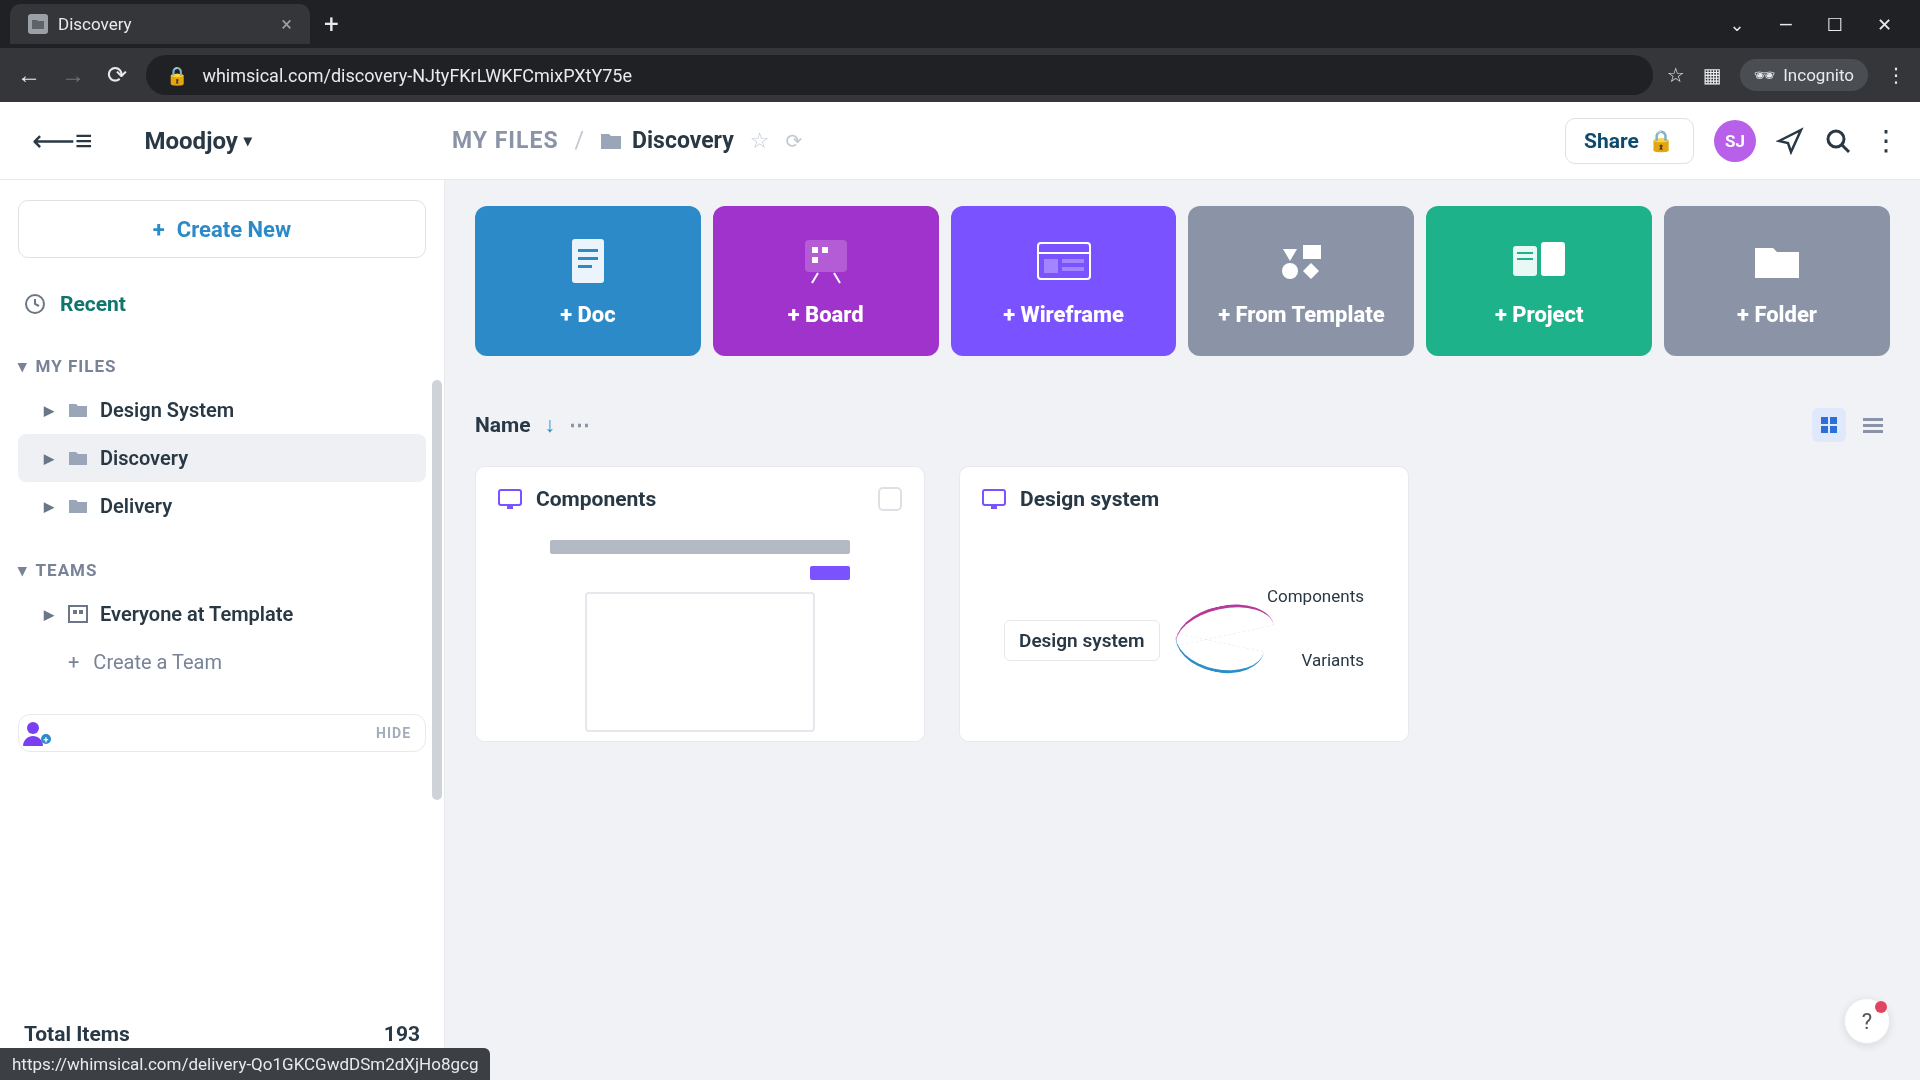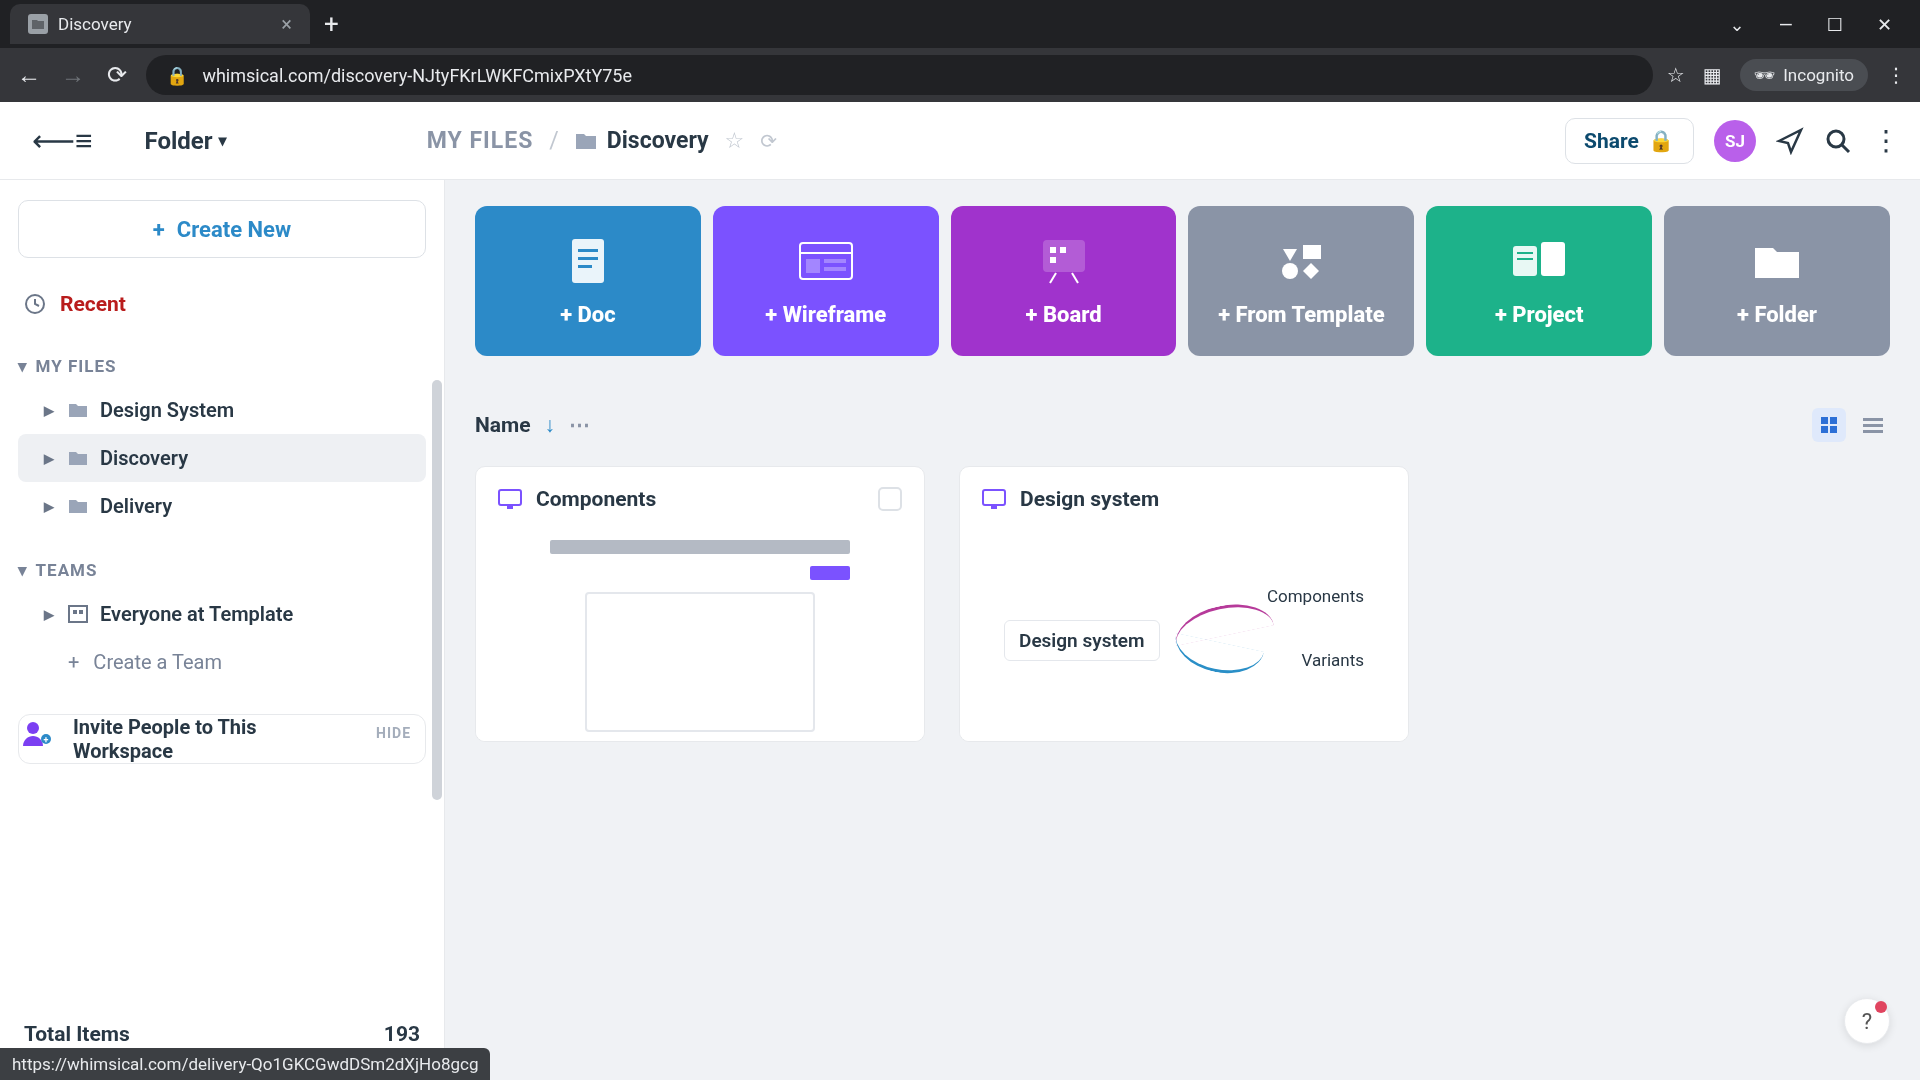--- a/index.html
+++ b/index.html
@@ -36,21 +36,21 @@
 .star-ic { color:#c1c7d0; font-size:22px; }
 .sync-ic { color:#c1c7d0; font-size:20px; }
 .hdr-right { margin-left:auto; display:flex; align-items:center; gap:20px; }
 .share-btn { display:flex; align-items:center; gap:10px; border:1px solid #dde1e6; border-radius:10px; padding:10px 18px; font-size:21px; font-weight:700; color:#0c4a6e; cursor:pointer; }
 .avatar { width:42px; height:42px; border-radius:50%; background:#b960ea; color:#fff; display:flex; align-items:center; justify-content:center; font-weight:700; font-size:17px; }
 .hdr-ic { font-size:28px; color:#293845; cursor:pointer; }
 
 .app-body { flex:1; display:flex; overflow:hidden; }
 .sidebar { width:445px; background:#fff; border-right:1px solid #e7e9ec; padding:20px 18px; display:flex; flex-direction:column; position:relative; }
 .create-btn { border:1px solid #dde1e6; border-radius:10px; height:58px; display:flex; align-items:center; justify-content:center; gap:12px; color:#2c8ac8; font-size:22px; font-weight:700; cursor:pointer; margin-bottom:24px; }
-.recent { display:flex; align-items:center; gap:14px; font-size:21px; font-weight:700; color:#b91c1c; padding:10px 6px; cursor:pointer; }
+.recent { display:flex; align-items:center; gap:14px; font-size:21px; font-weight:700; color:#0f766e; padding:10px 6px; cursor:pointer; }
 .clock-ic { color:#6b7688; font-size:22px; }
 .section-hd { display:flex; align-items:center; gap:8px; color:#788397; font-weight:700; font-size:17px; letter-spacing:1px; margin-top:30px; margin-bottom:10px; cursor:pointer; }
 .tree-item { display:flex; align-items:center; gap:12px; padding:12px 10px 12px 26px; font-size:20px; font-weight:600; color:#293845; border-radius:8px; cursor:pointer; }
 .tree-item.active { background:#eef0f3; }
 .caret { color:#6b7688; font-size:13px; width:12px; }
 .fold { color:#9aa5b8; font-size:20px; }
 .team-ic { color:#6b7688; font-size:20px; }
 .create-team { display:flex; align-items:center; gap:14px; padding:12px 10px 12px 50px; font-size:20px; color:#788397; cursor:pointer; }
 .invite-card { border:1px solid #e7e9ec; border-radius:12px; display:flex; gap:18px; margin-top:28px; font-size:20px; font-weight:700; color:#293845; position:relative; cursor:pointer; }
 .invite-ic { width:36px; height:36px; display:flex; align-items:center; justify-content:center; color:#7b3ff2; font-size:28px; }
@@ -141,21 +141,21 @@
       </div>
       <span>⋮</span>
     </div>
   </div>
 </div>
 
 <div class="app">
   <div class="app-header">
     <span class="hamburger">⟵≡</span>
     <div class="workspace-drop">
-      <span>Folder</span>
+      <span>Moodjoy</span>
       <span style="font-size:16px;">▾</span>
     </div>
     <div class="breadcrumb">
       <span class="bc-root">MY FILES</span>
       <span class="bc-sep">/</span>
       <span class="bc-folder">
         <span class="folder-ic">
           <svg width="22" height="18" viewBox="0 0 22 18">
               <path fill="#9aa5b8" d="M1 2h8l2 2h10v13H1z"></path>
             </svg>
@@ -259,21 +259,20 @@
       <div class="invite-card">
         <span class="hide-lbl">HIDE</span>
         <span class="invite-ic">
           <svg width="32" height="28" viewBox="0 0 32 28">
               <circle cx="12" cy="9" r="6" fill="#7b3ff2"></circle>
               <path d="M2 27c0-6 5-10 10-10s10 4 10 10" fill="#7b3ff2"></path>
               <circle cx="25" cy="20" r="5" fill="#2c8ac8"></circle>
               <text x="25" y="24" text-anchor="middle" fill="#fff" font-size="9">+</text>
             </svg>
         </span>
-        <span style="max-width:240px;">Invite People to This Workspace</span>
       </div>
 
       <div class="totals">
         <span>Total Items</span>
         <span>193</span>
       </div>
 
       <div class="scrollbar-fake"></div>
     </div>
 
@@ -282,45 +281,45 @@
         <div class="tile c-doc">
           <span class="t-ic">
               <svg width="40" height="48" viewBox="0 0 40 48">
                 <rect x="4" y="2" width="32" height="44" rx="3" fill="#fff" opacity=".9"></rect>
                 <rect x="10" y="12" width="20" height="3" fill="#2c8ac8"></rect>
                 <rect x="10" y="20" width="20" height="3" fill="#2c8ac8"></rect>
                 <rect x="10" y="28" width="14" height="3" fill="#2c8ac8"></rect>
               </svg>
             </span>
           <span>+ Doc</span>
-        </div>
-        <div class="tile c-wire">
-          <span class="t-ic">
-              <svg width="56" height="40" viewBox="0 0 56 40">
-                <rect x="2" y="2" width="52" height="36" rx="3" fill="none" stroke="#fff" stroke-width="2"></rect>
-                <line x1="2" y1="12" x2="54" y2="12" stroke="#fff" stroke-width="2"></line>
-                <rect x="8" y="18" width="14" height="14" fill="#fff" opacity=".3"></rect>
-                <rect x="26" y="18" width="22" height="4" fill="#fff" opacity=".3"></rect>
-                <rect x="26" y="26" width="22" height="4" fill="#fff" opacity=".3"></rect>
-              </svg>
-            </span>
-          <span>+ Wireframe</span>
         </div>
         <div class="tile c-board">
           <span class="t-ic">
               <svg width="52" height="48" viewBox="0 0 52 48">
                 <rect x="6" y="4" width="40" height="30" rx="3" fill="#fff" opacity=".2" stroke="#fff" stroke-width="2"></rect>
                 <rect x="12" y="10" width="6" height="6" fill="#fff"></rect>
                 <rect x="22" y="10" width="6" height="6" fill="#fff"></rect>
                 <rect x="12" y="20" width="6" height="6" fill="#fff"></rect>
                 <line x1="18" y1="36" x2="12" y2="46" stroke="#fff" stroke-width="2"></line>
                 <line x1="34" y1="36" x2="40" y2="46" stroke="#fff" stroke-width="2"></line>
               </svg>
             </span>
           <span>+ Board</span>
+        </div>
+        <div class="tile c-wire">
+          <span class="t-ic">
+              <svg width="56" height="40" viewBox="0 0 56 40">
+                <rect x="2" y="2" width="52" height="36" rx="3" fill="none" stroke="#fff" stroke-width="2"></rect>
+                <line x1="2" y1="12" x2="54" y2="12" stroke="#fff" stroke-width="2"></line>
+                <rect x="8" y="18" width="14" height="14" fill="#fff" opacity=".3"></rect>
+                <rect x="26" y="18" width="22" height="4" fill="#fff" opacity=".3"></rect>
+                <rect x="26" y="26" width="22" height="4" fill="#fff" opacity=".3"></rect>
+              </svg>
+            </span>
+          <span>+ Wireframe</span>
         </div>
         <div class="tile c-tmpl">
           <span class="t-ic">
               <svg width="52" height="40" viewBox="0 0 52 40">
                 <polygon points="8,8 22,8 15,20" fill="#fff"></polygon>
                 <rect x="28" y="4" width="18" height="14" fill="#fff"></rect>
                 <circle cx="15" cy="30" r="8" fill="#fff"></circle>
                 <polygon points="36,22 44,30 36,38 28,30" fill="#fff"></polygon>
               </svg>
             </span>

